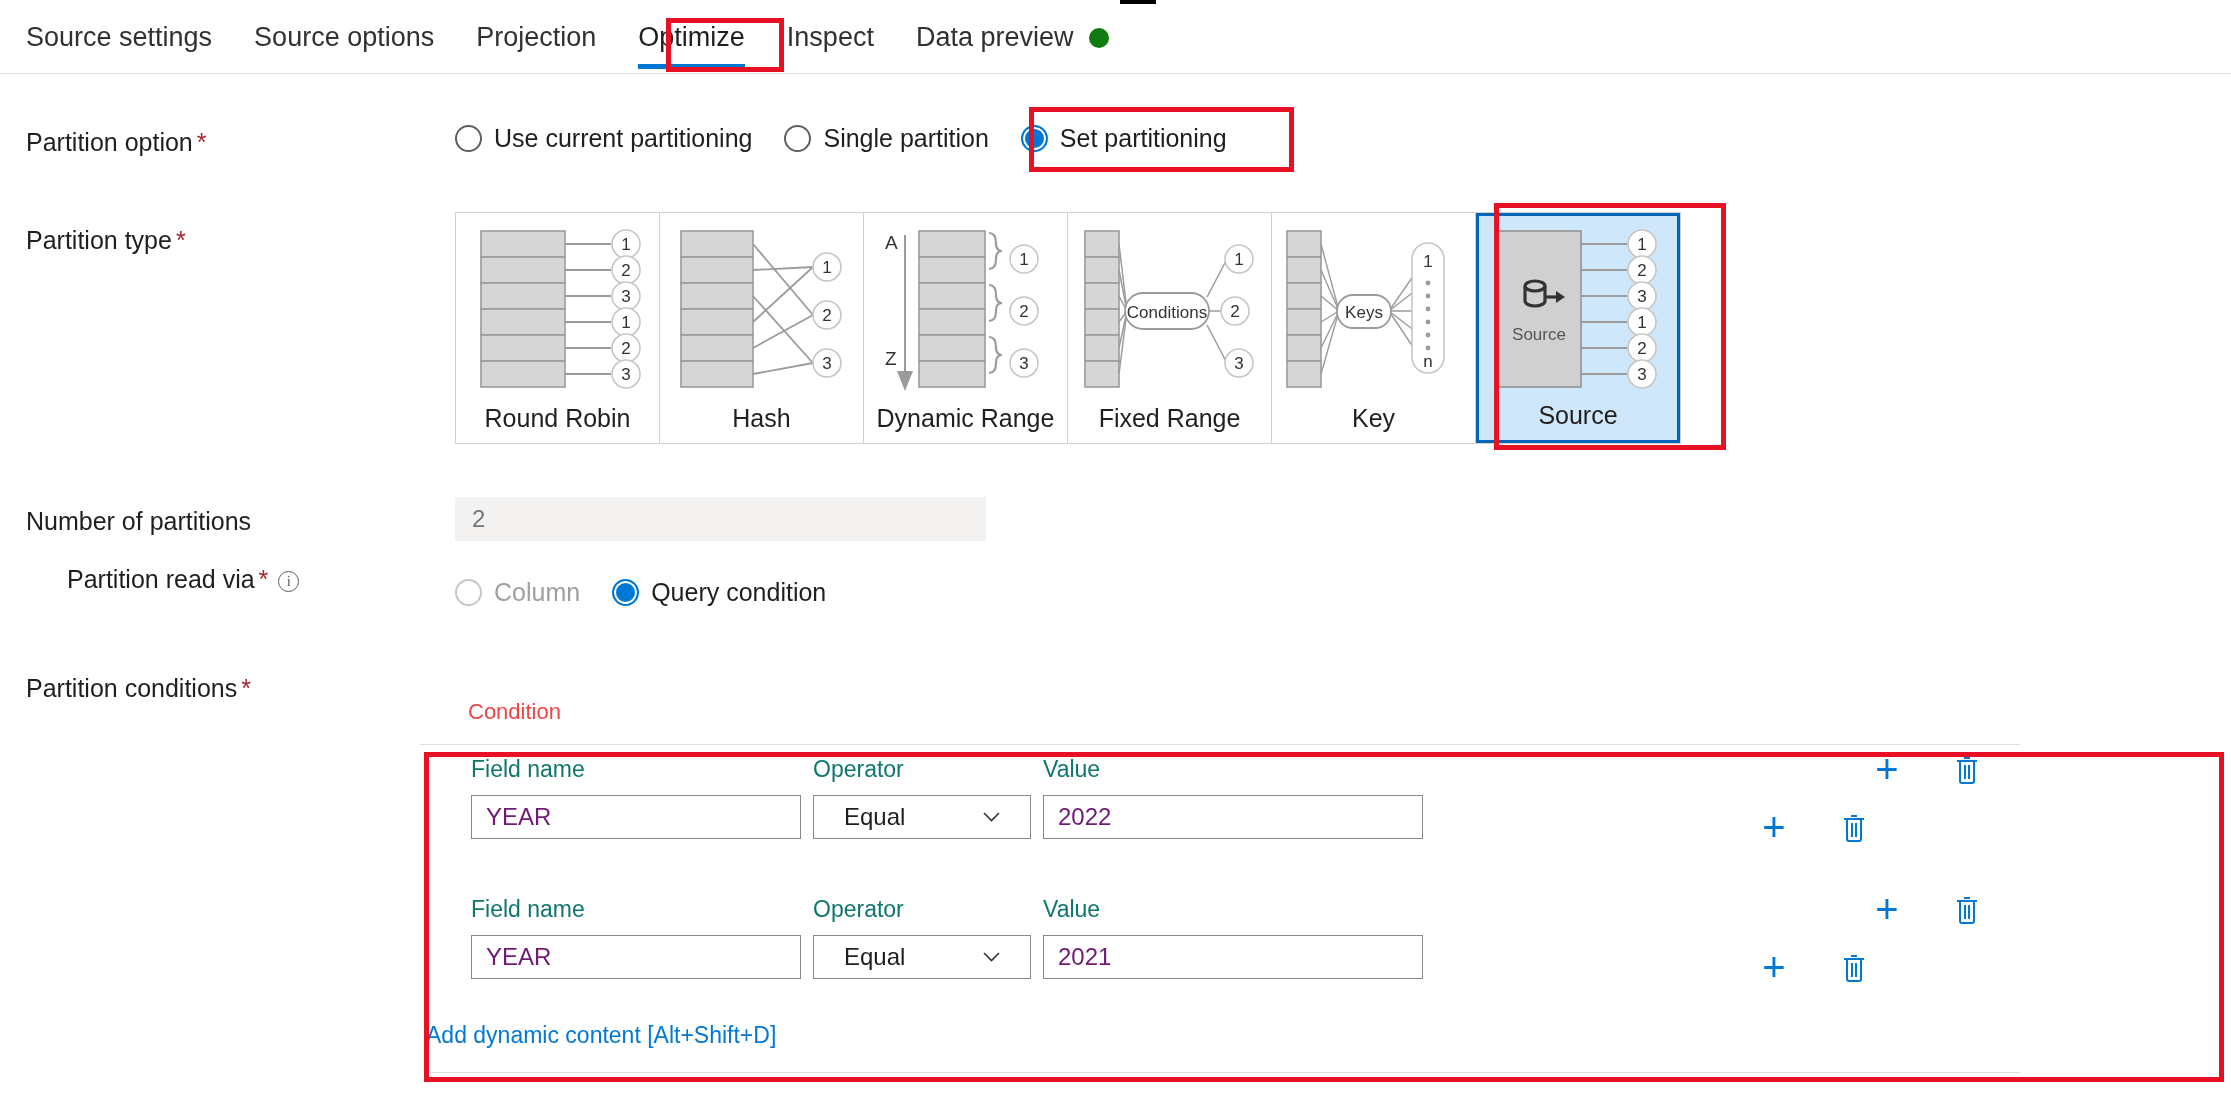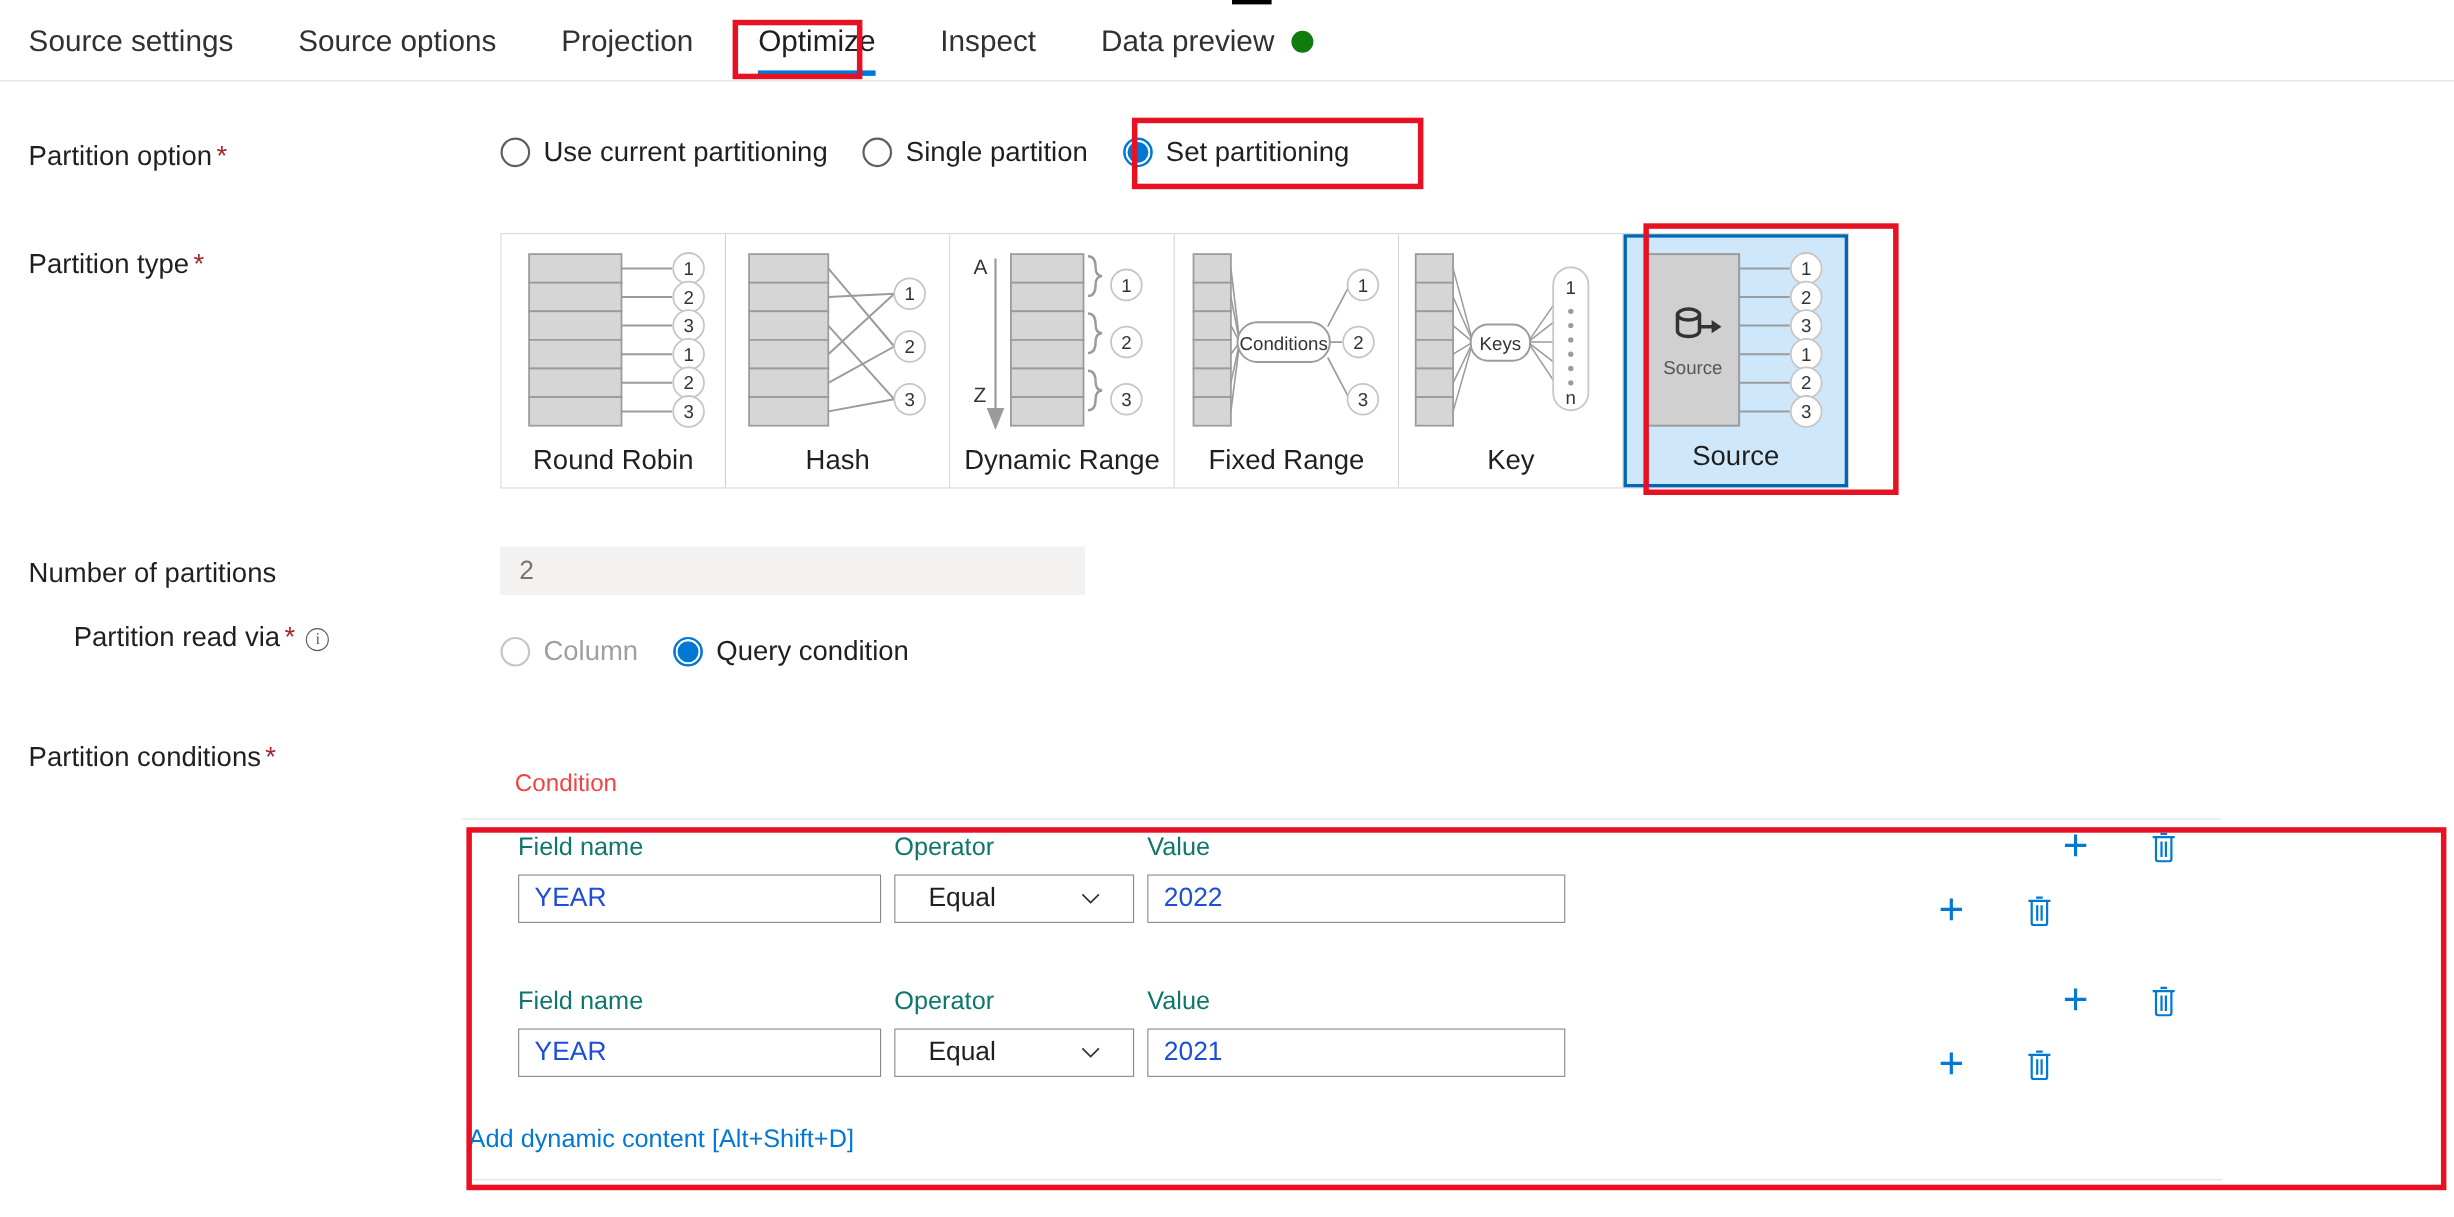--- a/index.html
+++ b/index.html
@@ -26,21 +26,20 @@
   }
 
   
   .tabbar {
     position: absolute;
     left: 0; top: 12px;
     width: 2231px; height: 62px;
     display: flex;
     align-items: center;
     border-bottom: 1px solid #e1dfdd;
-    gap: 17px;
   }
   .tab {
     position: relative;
     font-size: 27px;
     color: #323130;
     padding: 6px 0 16px 0;
     margin-right: 42px;
     white-space: nowrap;
     cursor: pointer;
   }
@@ -216,21 +215,21 @@
     font-size: 23px;
     color: #0f766e;
     margin-bottom: 12px;
     white-space: nowrap;
   }
   .txt-input {
     width: 330px; height: 44px;
     border: 1px solid #8a8886;
     background: #fff;
     font-size: 24px;
-    color: #1d4ed8;
+    color: #701a75;
     padding: 0 14px;
     line-height: 42px;
     font-family: "Liberation Sans", sans-serif;
     outline: none;
   }
   .sel-input {
     width: 218px; height: 44px;
     border: 1px solid #8a8886;
     background: #fff;
     font-size: 24px;

